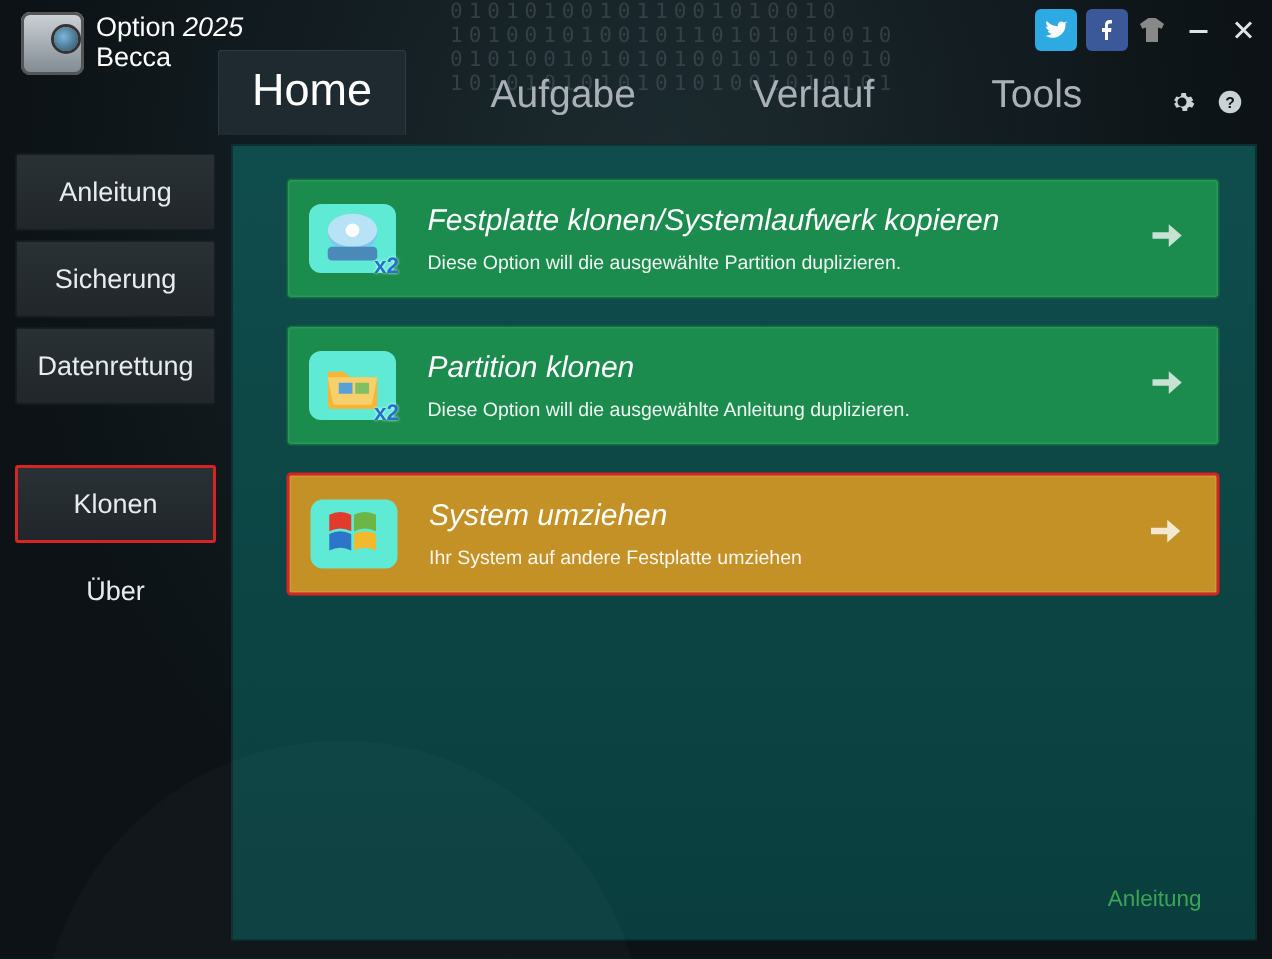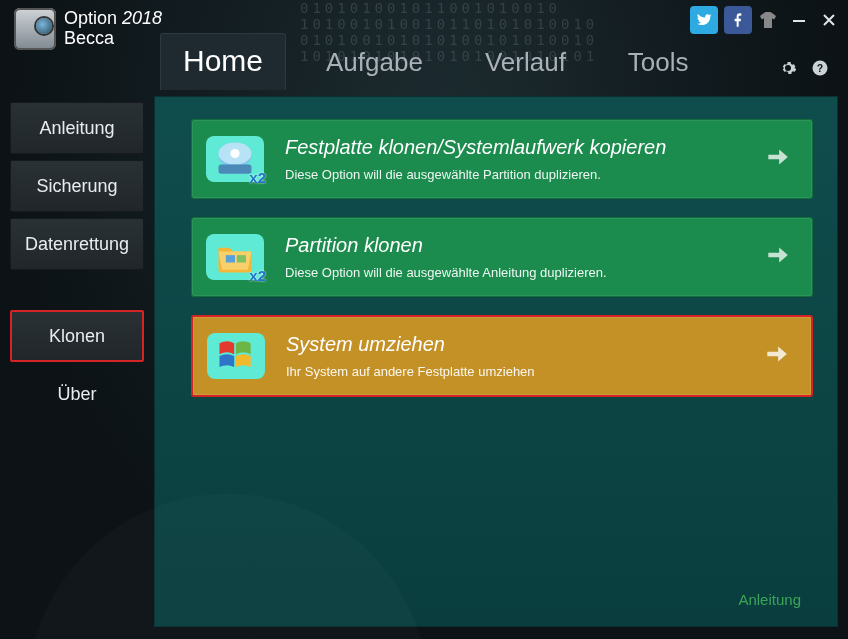--- a/index.html
+++ b/index.html
@@ -76,24 +76,24 @@
     display:flex;align-items:center;justify-content:center;
     color:#fff;font-weight:bold;font-size:18px;
     cursor:pointer;
   }
   .twitter{background:#2daae1;}
   .facebook{background:#3b5998;}
   .tshirt{width:20px;height:16px;color:#aaa;}
   .winbtn{width:18px;height:18px;color:#dfe4e8;display:flex;align-items:center;justify-content:center;cursor:pointer;font-size:18px;margin-left:6px;}
   .tabs {
     position:absolute;
-    left:160px;
+    left:145px;
     bottom:0;
     display:flex;
-    gap:18px;
+    gap:34px;
     align-items:flex-end;
   }
   .tab {
     color:#a9b0b8;
     font-size:26px;
     font-weight:300;
     padding:10px 22px 12px;
     cursor:pointer;
   }
   .tab.active {
@@ -215,21 +215,21 @@
   <div class="binary-bg">010101001011001010010
 101001010010110101010010
 010100101010100101010010
 101010101010101001010101</div>
 
   <div class="titlebar">
     <div class="logo-block">
       <div class="logo-icon"></div>
       <div>
         <div class="logo-text">
-          <span>Option</span> <span class="year">2018</span>
+          <span>Option</span> <span class="year">2025</span>
         </div>
         <div class="logo-sub">Becca</div>
       </div>
     </div>
 
     <div class="topright">
       <div class="social twitter">
         <svg viewBox="0 0 24 24" width="18" height="18" fill="#fff">
             <path d="M22 5.8c-.7.3-1.5.6-2.3.7.8-.5 1.5-1.3 1.8-2.2-.8.5-1.7.8-2.6 1-1.5-1.6-4-1.1-5 .9-.4.8-.5 1.7-.3 2.5C9.3 8.5 6 6.8 3.8 4.1c-1 1.8-.5 4 1.2 5.1-.6 0-1.2-.2-1.8-.5 0 1.9 1.3 3.5 3.2 3.9-.6.2-1.2.2-1.8.1.5 1.6 2 2.7 3.7 2.7-1.6 1.2-3.5 1.8-5.4 1.6 1.8 1.2 4 1.8 6.2 1.8 7.5 0 11.7-6.4 11.4-12.2.8-.5 1.5-1.2 2-2z"></path>
           </svg>

